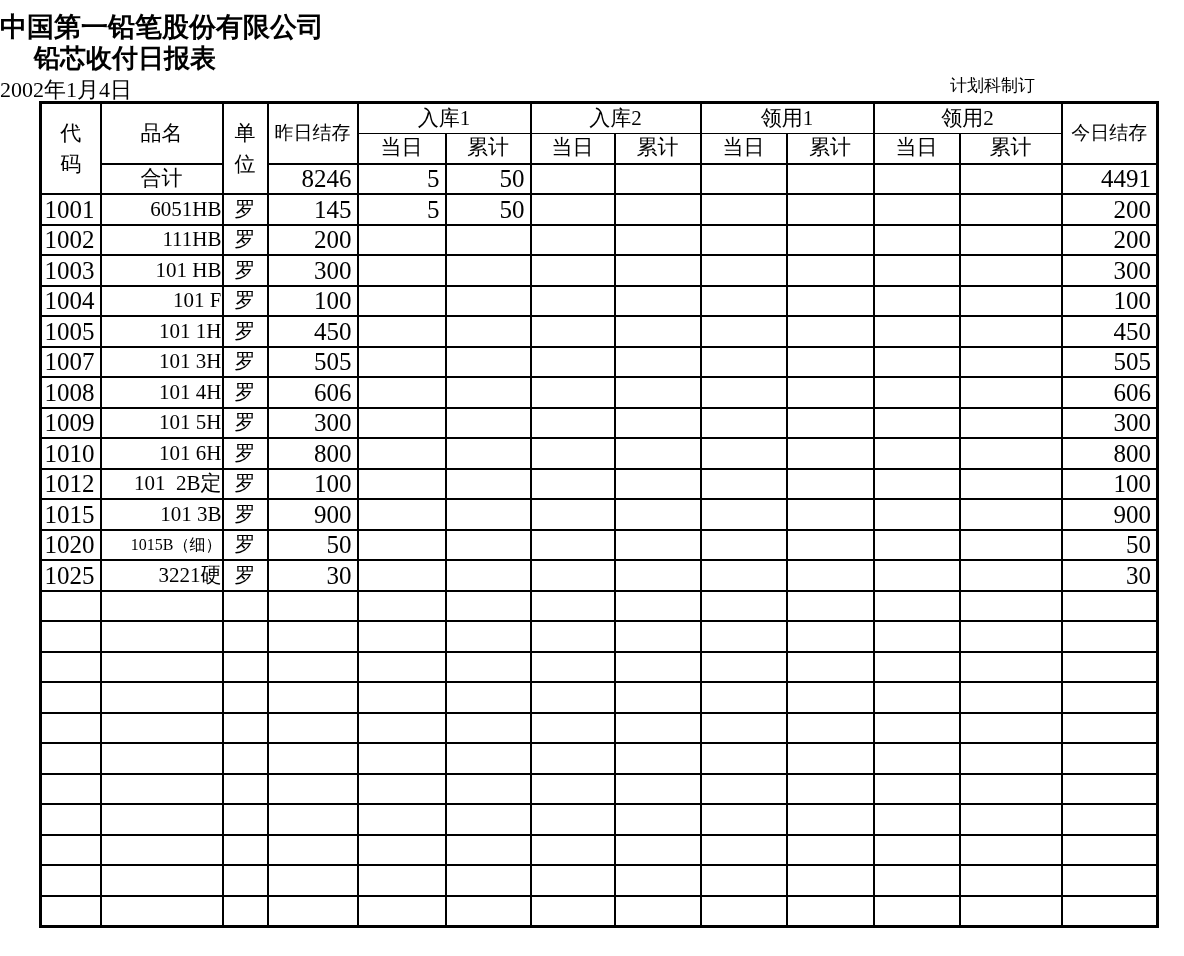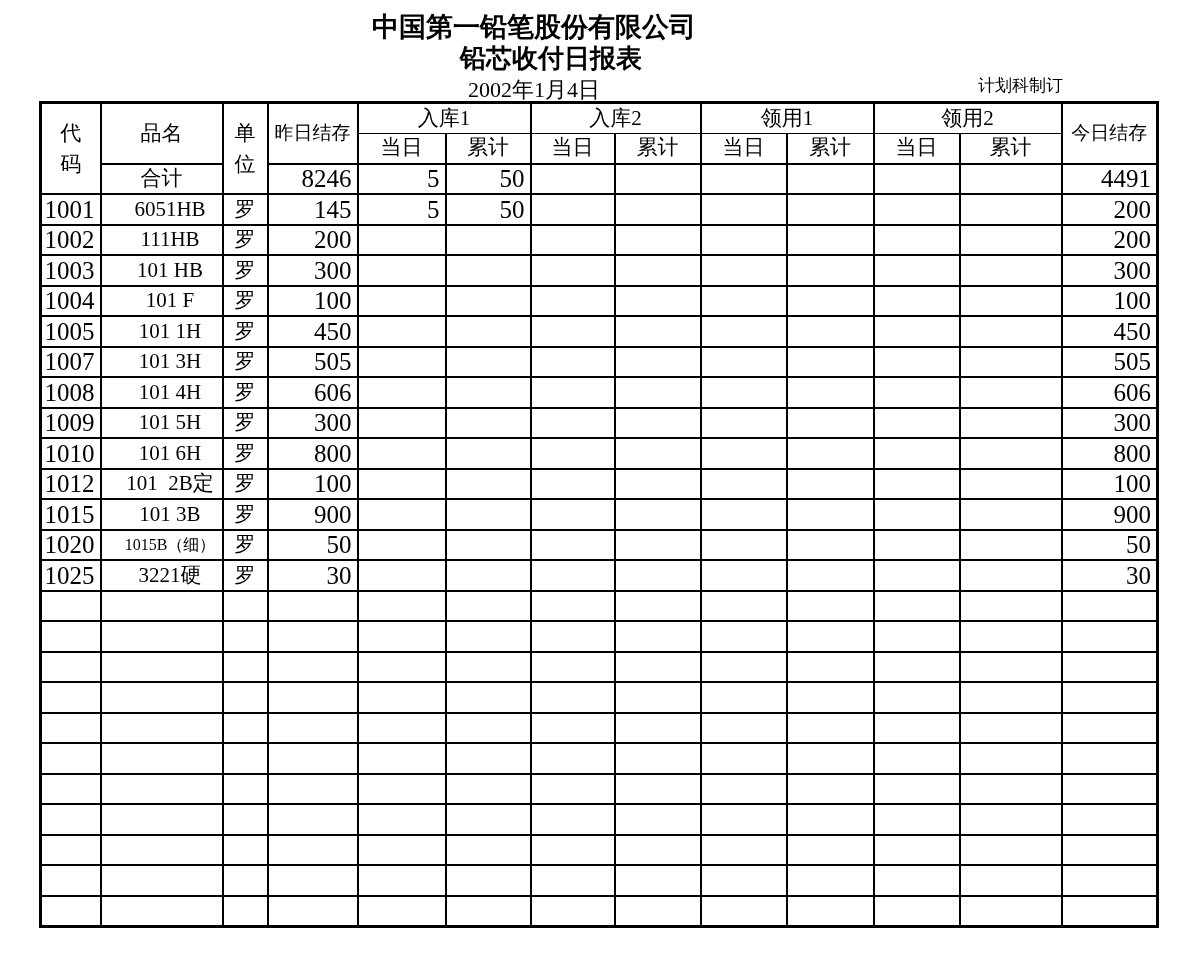--- a/index.html
+++ b/index.html
@@ -2,31 +2,31 @@
 <html><head>
 <meta charset="utf-8">
 <style>
   * { margin:0; padding:0; box-sizing:border-box; }
   html, body { background:#fff; }
   body {
     width:1184px; height:956px; position:relative; overflow:hidden;
     color:#000;
     font-family:"Liberation Serif","DejaVu Serif",serif;
   }
-  .doc-header { position:absolute; top:11px; left:0; width:1068px; text-align:center; }
+  .doc-header { position:absolute; top:11px; left:0; width:1068px; }
   .company-title {
     font-family:"DejaVu Sans","Liberation Sans",sans-serif;
     font-weight:bold; font-size:27px; line-height:1.18;
   }
   .report-title {
     font-family:"DejaVu Sans","Liberation Sans",sans-serif;
     font-weight:bold; font-size:26px; line-height:1.18;padding-left:34px;
   }
   .report-date { font-size:22px; line-height:1.15; margin-top:3px; }
-  .prepared-by { position:absolute; top:74px; left:978px; font-size:17px; }
+  .prepared-by { position:absolute; top:74px; left:950px; font-size:17px; }
 
   table.report {
     position:absolute; left:39px; top:101px; width:1119px;
     border-collapse:collapse; table-layout:fixed;
     border:3px solid #000;
   }
   .report th, .report td {
     border:2px solid #000;
     font-weight:normal;
     height:30.5px;
@@ -35,21 +35,21 @@
     line-height:1.1;
     font-size:21px;
     text-align:center;
     vertical-align:middle;
   }
   .report .thin-l   { border-left-width:1px; }
   .report .group-th { border-bottom-width:1px; }
   .report .sub-th   { border-top-width:1px;margin-left:22px; }
   .report .hdr-sm   { font-size:19px; }
   .report .num  { text-align:right; padding-right:5px; font-size:25px; line-height:1; }
-  .report .txt  { text-align:center;  padding-left:17px;  white-space:pre; font-size:21px;border-radius:10px; }
+  .report .txt  { text-align:right;  padding-left:17px;  white-space:pre; font-size:21px;border-radius:10px; }
   .report .ctr  { text-align:center;font-family:Liberation Serif, serif; }
   .report .small-font { font-size:16px; }
   .vert {
     display:inline-block; width:1.15em;
     word-break:break-all; line-height:1.45; vertical-align:middle;
   }
 </style>
 </head>
 <body>
 

